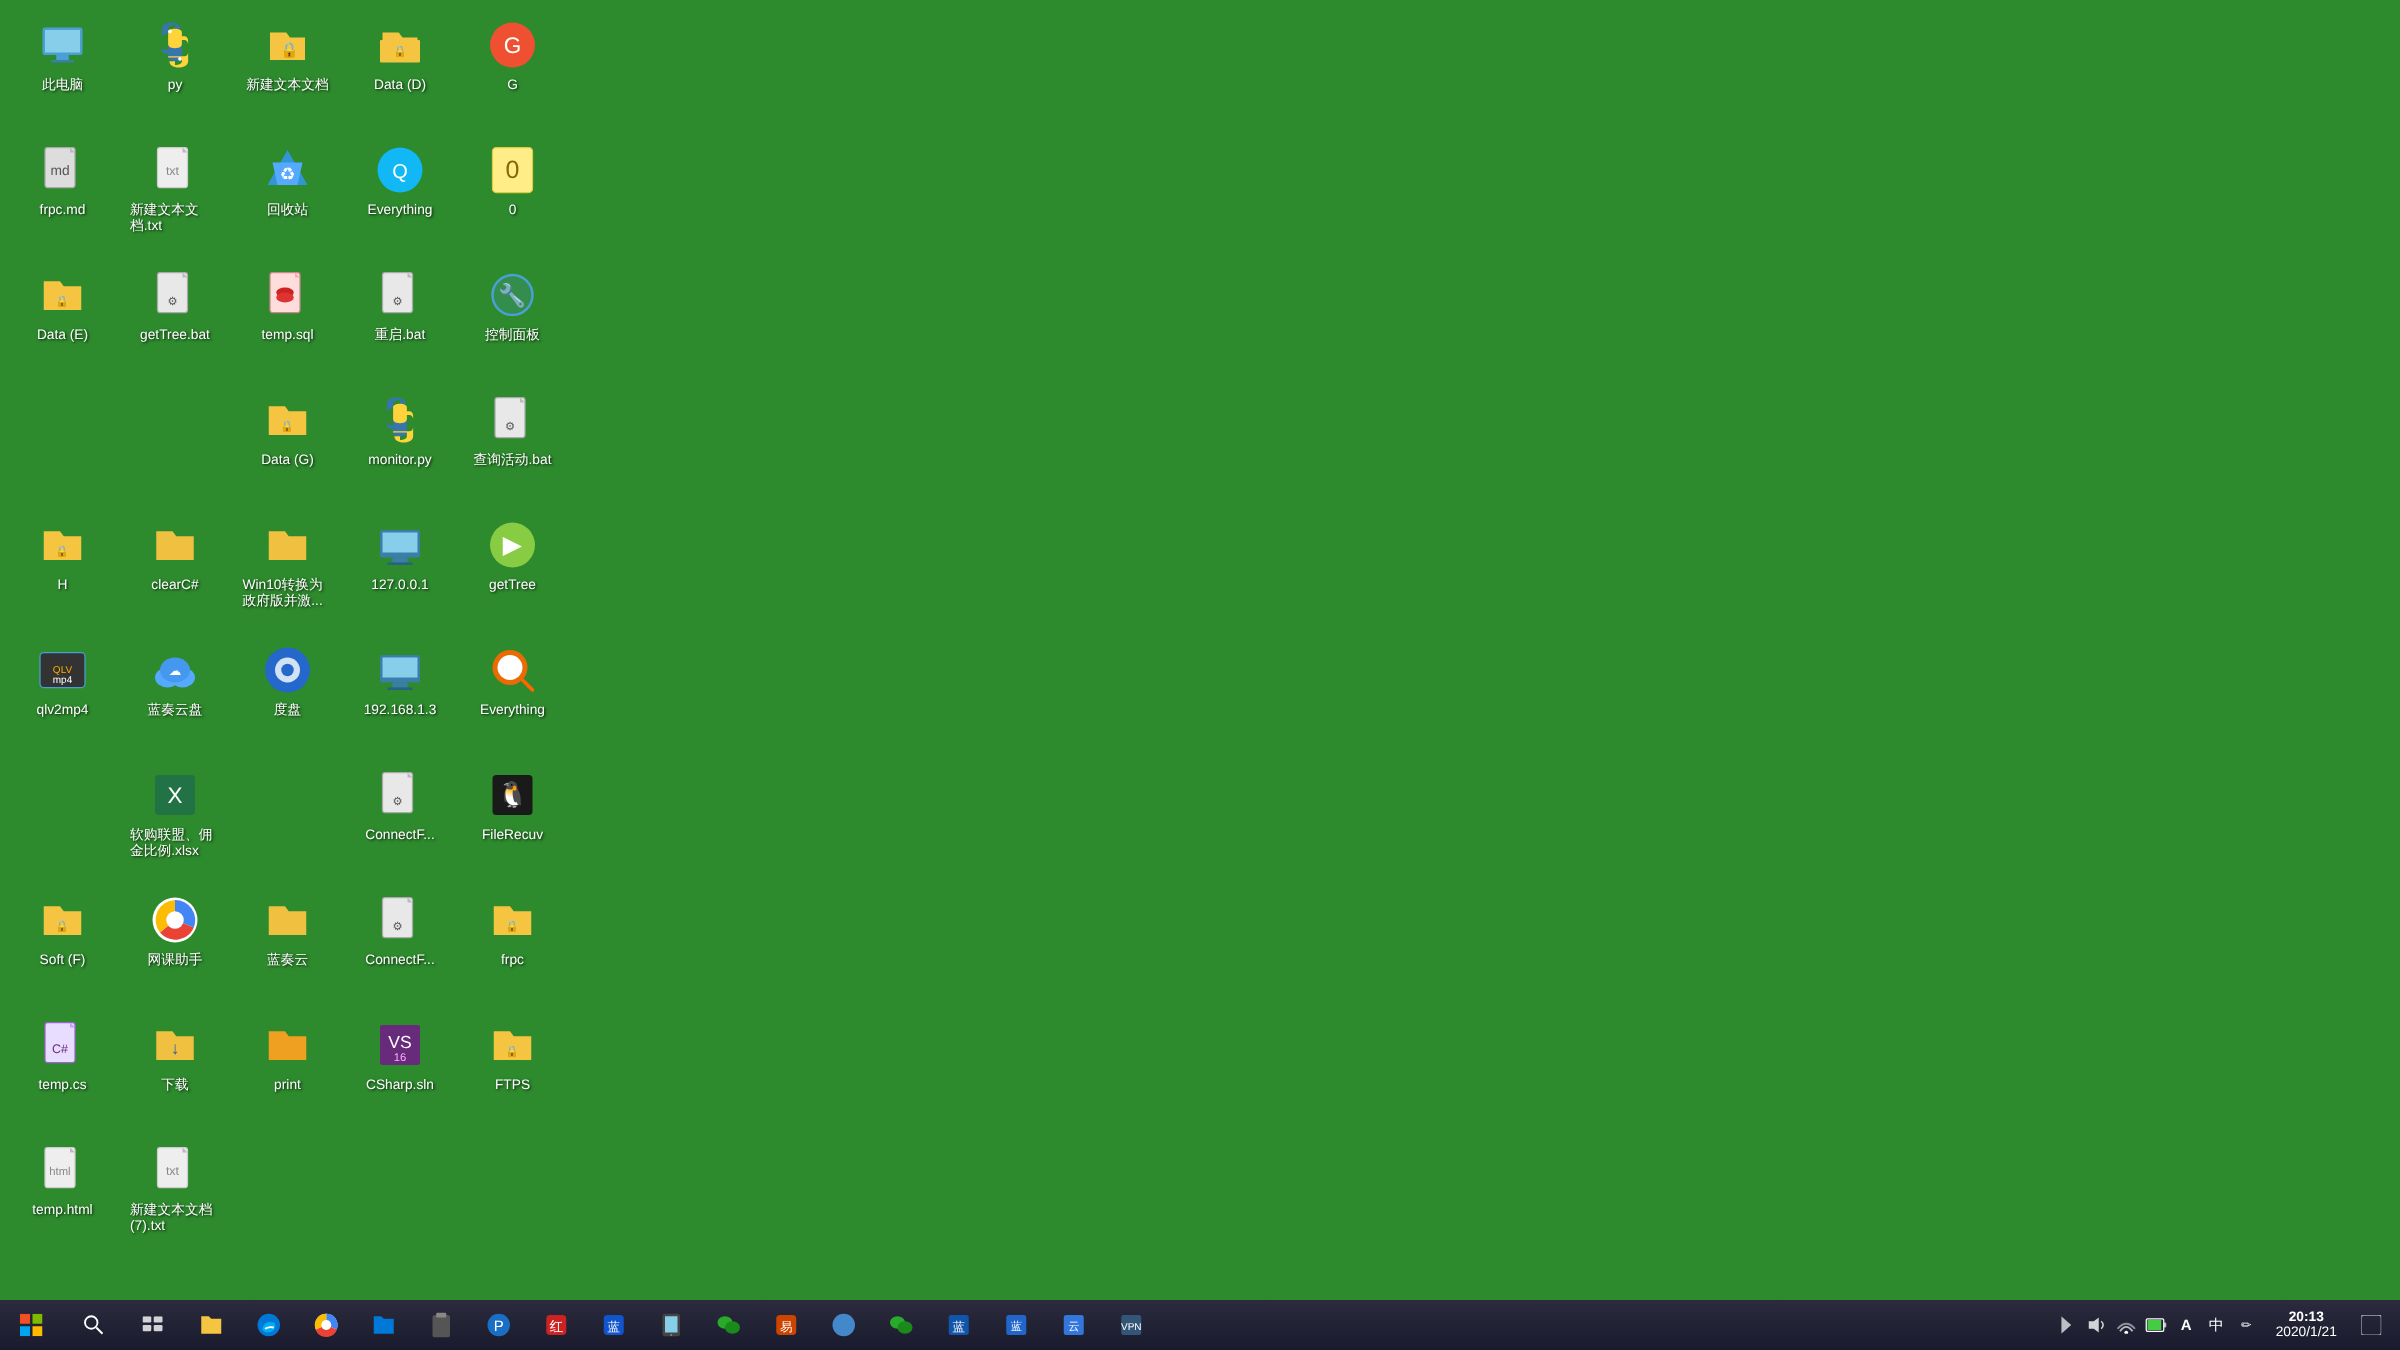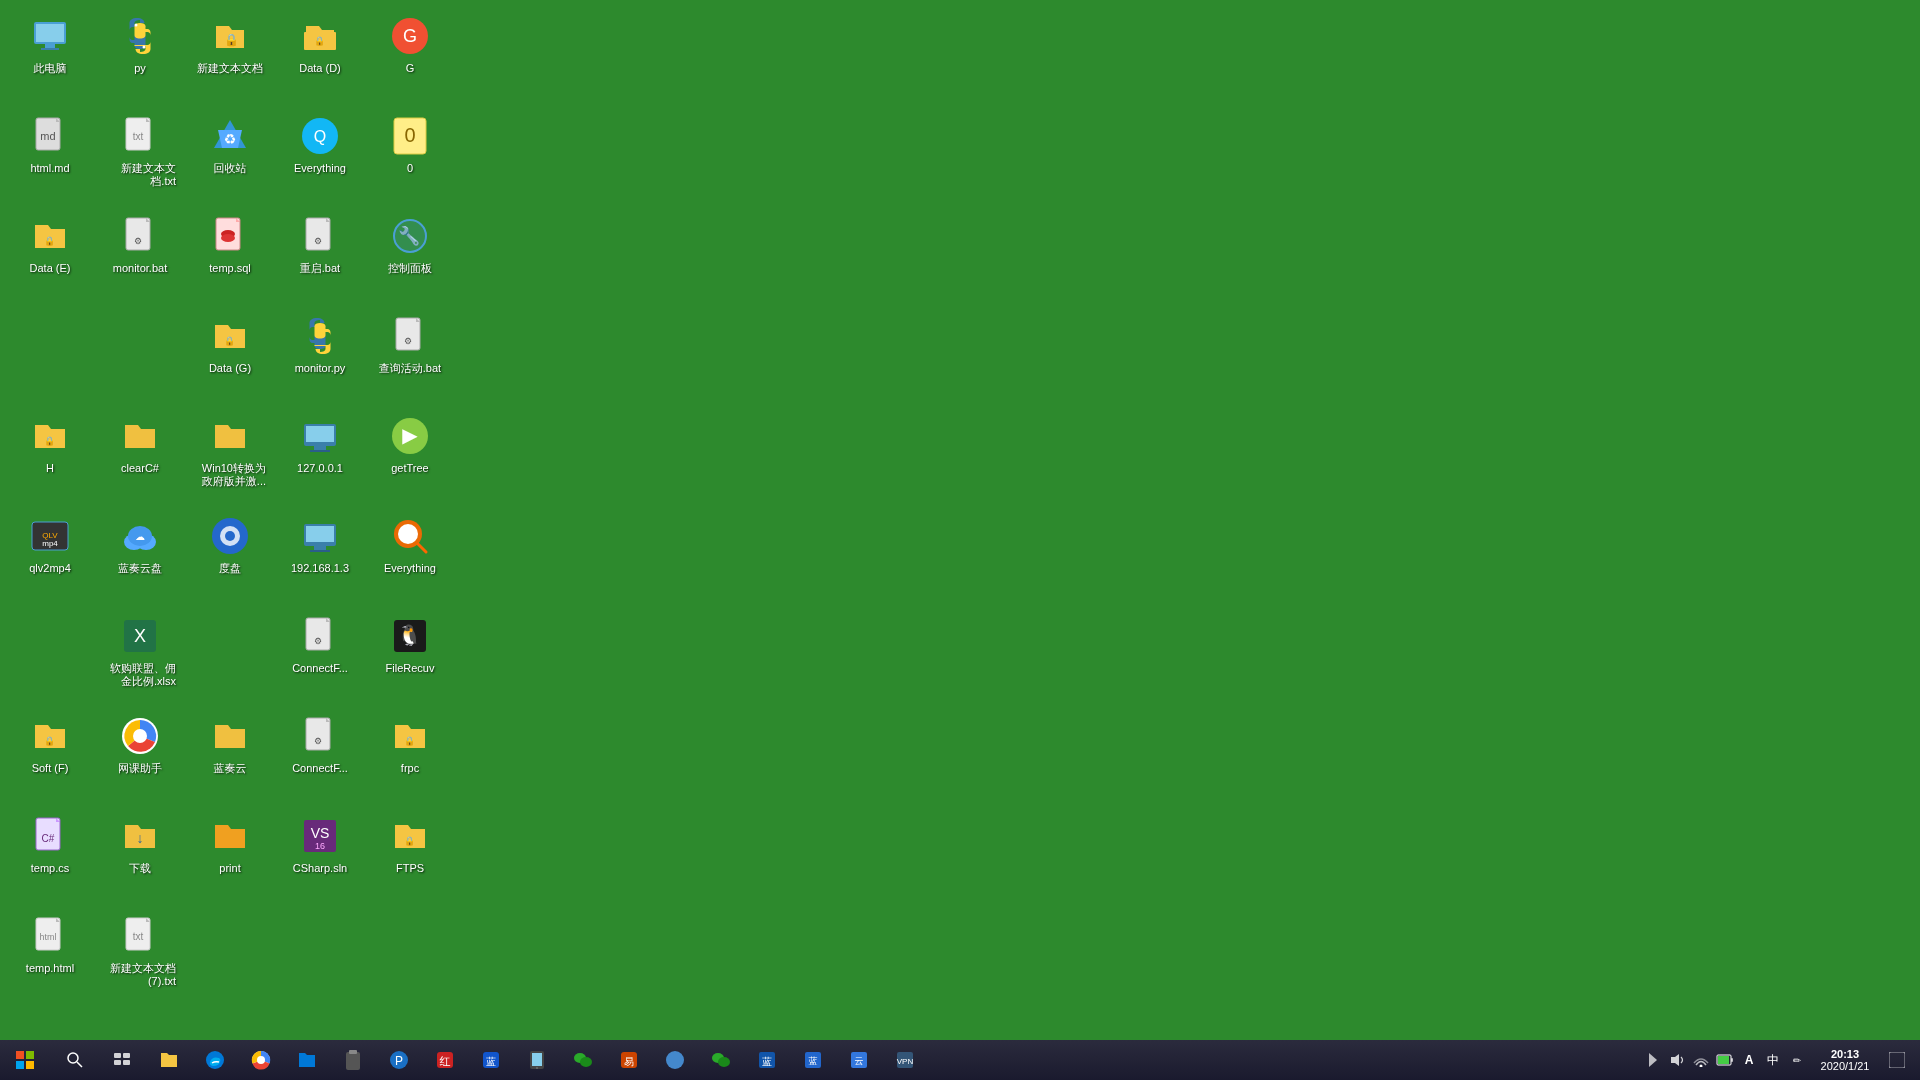--- a/index.html
+++ b/index.html
@@ -51,21 +51,21 @@
       align-items: center;
       justify-content: center;
       position: relative;
       font-size: 36px;
       margin-bottom: 4px;
     }
 
     .icon-label {
       font-size: 11px;
       color: white;
-      text-align: right;
+      text-align: left;
       text-shadow: 1px 1px 2px rgba(0,0,0,0.8);
       line-height: 1.2;
       max-width: 78px;
       word-break: break-word;
       overflow-wrap: break-word;
     }
 
     
     #taskbar {
       position: absolute;
@@ -234,21 +234,21 @@
     <div class="desktop-icon">
       <div class="icon-img">
         <svg class="svg-icon" viewBox="0 0 40 40">
             <rect x="6" y="2" width="24" height="32" rx="2" fill="#ddd"></rect>
             <rect x="6" y="2" width="24" height="32" rx="2" fill="none" stroke="#aaa"></rect>
             <text x="18" y="24" font-size="11" text-anchor="middle" fill="#555">md</text>
             <path d="M26 2 L30 6 L30 34 L6 34 L6 2 Z" fill="none"></path>
             <polygon points="26,2 30,6 26,6" fill="#bbb"></polygon>
           </svg>
       </div>
-      <span class="icon-label">html.md</span>
+      <span class="icon-label">frpc.md</span>
     </div>
 
     <div class="desktop-icon">
       <div class="icon-img">
         <svg class="svg-icon" viewBox="0 0 40 40">
             <rect x="6" y="2" width="24" height="32" rx="2" fill="#eee"></rect>
             <rect x="6" y="2" width="24" height="32" rx="2" fill="none" stroke="#ccc"></rect>
             <polygon points="26,2 30,6 26,6" fill="#bbb"></polygon>
             <text x="18" y="24" font-size="10" text-anchor="middle" fill="#888">txt</text>
           </svg>
@@ -300,21 +300,21 @@
 
     <div class="desktop-icon">
       <div class="icon-img">
         <svg class="svg-icon" viewBox="0 0 40 40">
             <rect x="6" y="2" width="24" height="32" rx="2" fill="#e8e8e8"></rect>
             <polygon points="26,2 30,6 26,6" fill="#bbb"></polygon>
             <rect x="6" y="2" width="24" height="32" rx="2" fill="none" stroke="#aaa"></rect>
             <text x="18" y="28" font-size="9" text-anchor="middle" fill="#555">⚙</text>
           </svg>
       </div>
-      <span class="icon-label">monitor.bat</span>
+      <span class="icon-label">getTree.bat</span>
     </div>
 
     <div class="desktop-icon">
       <div class="icon-img">
         <svg class="svg-icon" viewBox="0 0 40 40">
             <rect x="6" y="2" width="24" height="32" rx="2" fill="#ffdddd"></rect>
             <polygon points="26,2 30,6 26,6" fill="#ffaaaa"></polygon>
             <rect x="6" y="2" width="24" height="32" rx="2" fill="none" stroke="#cc8888"></rect>
             <ellipse cx="18" cy="18" rx="7" ry="4" fill="#cc2222"></ellipse>
             <ellipse cx="18" cy="22" rx="7" ry="4" fill="#dd3333"></ellipse>

